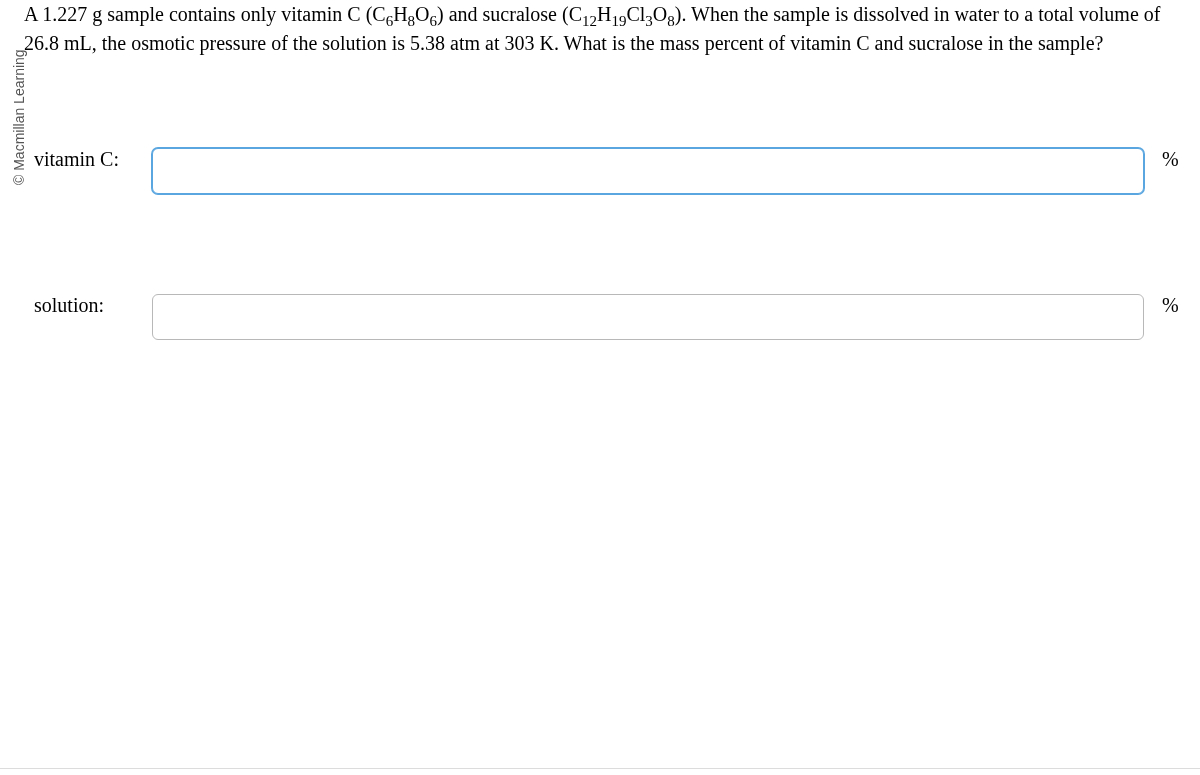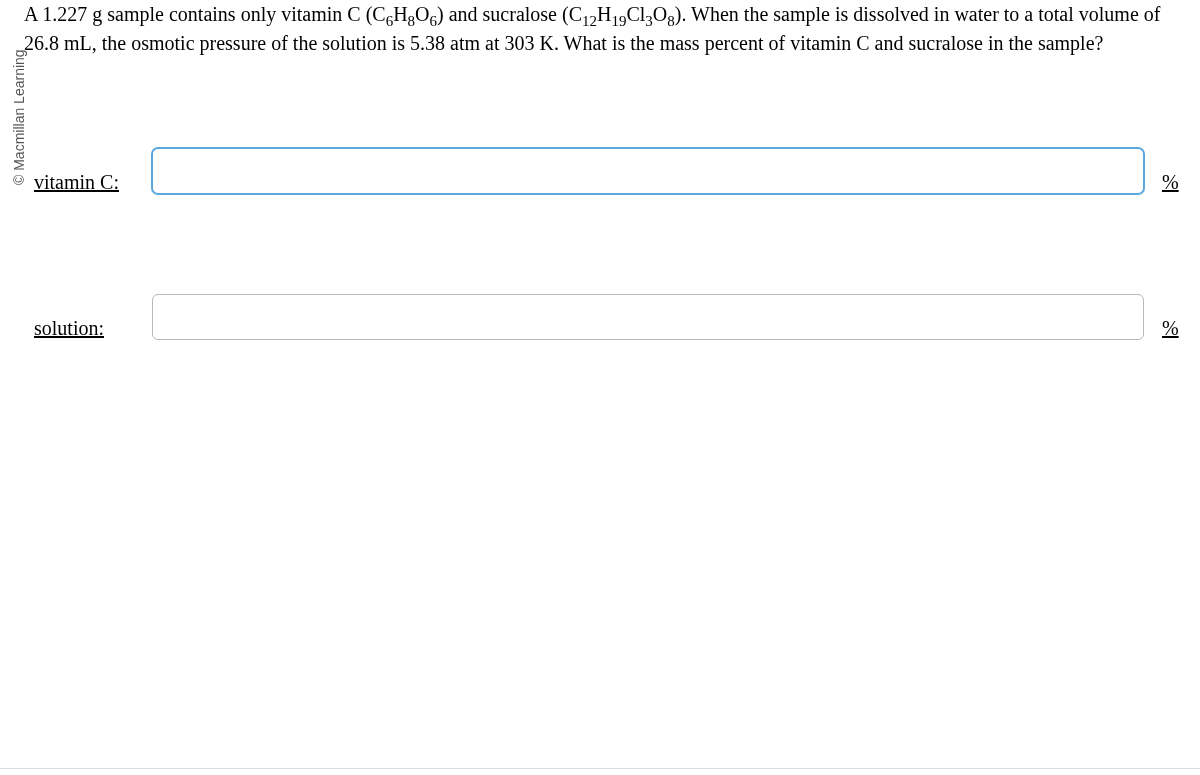--- a/index.html
+++ b/index.html
@@ -36,23 +36,22 @@
     padding-right: 6px;
   }
   sub { font-size: 0.75em; vertical-align: sub; line-height: 0; }
   .answers {
     margin-top: 90px;
     padding-left: 10px;
     padding-right: 10px;
   }
   .answer-row {
     display: flex;
-    align-items: flex-end;
+    align-items: flex-start;
     margin-bottom: 100px;
-    text-decoration: underline;
   }
   .answer-label {
     width: 118px;
     font-size: 20px;
     text-align: left;
     flex: 0 0 auto;
   }
   .answer-input {
     flex: 1 1 auto;
     height: 46px;

